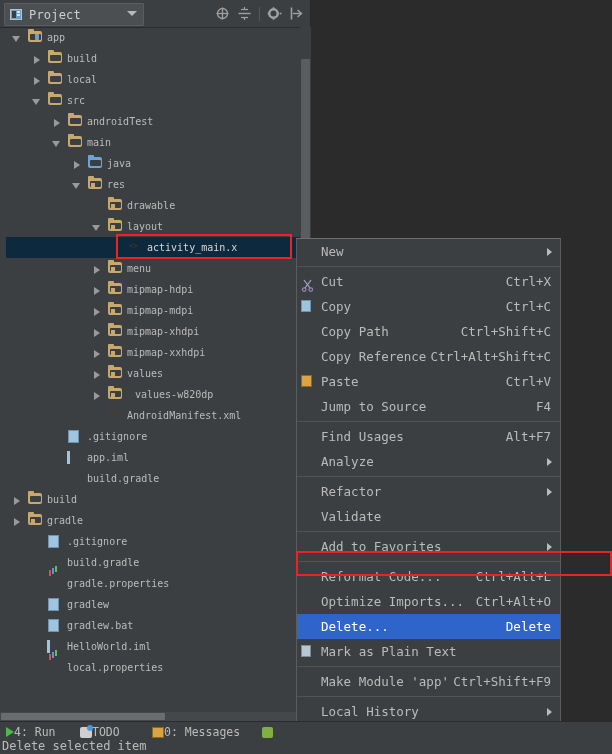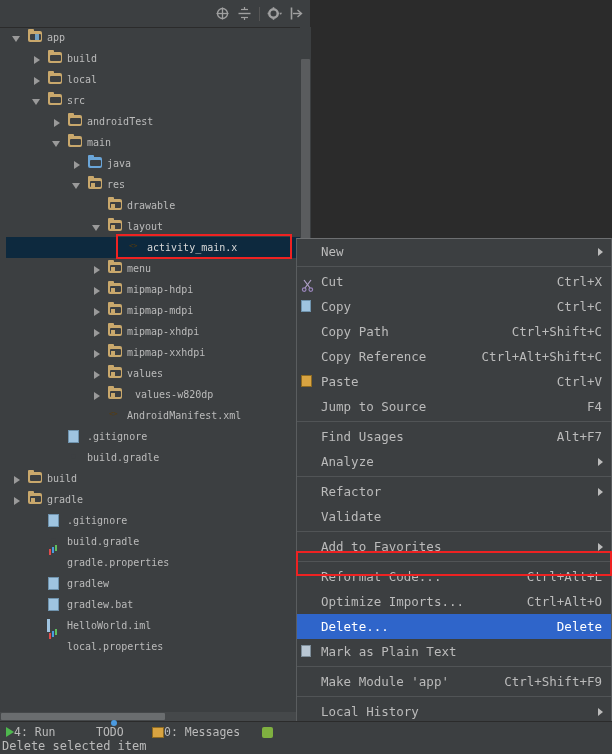--- a/index.html
+++ b/index.html
@@ -77,21 +77,21 @@
   .play{width:0;height:0;border-top:5px solid transparent;border-bottom:5px solid transparent;border-left:8px solid #4eb84e;}
   .todo-ic{width:12px;height:11px;background:#cfcfcf;border-radius:2px;position:relative;}
   .todo-ic:after{content:"";position:absolute;left:7px;top:-2px;width:6px;height:6px;border-radius:50%;background:#4b9ae0;}
   .msg-ic{width:12px;height:11px;background:#d9a441;border:1px solid #8d6a22;box-sizing:border-box;}
   .plug-ic{width:11px;height:11px;background:#7fb040;border-radius:2px;}
 
   .status-bar{position:absolute;left:0;top:741px;width:612px;height:13px;background:#3c3f41;}
   .status-text{position:absolute;left:2px;top:-2px;font-size:12px;color:#bbbbbb;}
 
   
-  .ctx-menu{position:absolute;left:296px;top:238px;width:316px;background:#3c3f41;
+  .ctx-menu{position:absolute;left:296px;top:238px;width:265px;background:#3c3f41;
      border:1px solid #5a5d5f;border-top:1px solid #6d6f71;box-sizing:border-box;}
   .mi{position:relative;height:25px;line-height:25px;font-size:12.5px;color:#bbbbbb;white-space:nowrap;}
   .mi .mlabel{position:absolute;left:24px;top:0;}
   .mi .mshort{position:absolute;right:9px;top:0;color:#bbbbbb;}
   .mi .arrow{position:absolute;right:8px;top:9px;width:0;height:0;
      border-top:4px solid transparent;border-bottom:4px solid transparent;border-left:5px solid #bbbbbb;}
   .mi.sel{background:#2f65ca;}
   .mi.sel .mlabel,.mi.sel .mshort{color:#ffffff;}
   .msep{height:1px;background:#515456;margin:2px 0;}
 
@@ -108,20 +108,32 @@
 </head>
 <body>
 
 <div id="root">
 
   <div class="editor-area"></div>
 
   <div class="project-panel">
 
     <div class="panel-toolbar">
+      <div class="panel-title-box">
+        <span class="panel-title-icon">
+          <svg width="13" height="13" viewBox="0 0 13 13">
+            <rect x="0.5" y="1.5" width="11" height="10" fill="#6f9fc4" stroke="#a8c8de"></rect>
+            <rect x="2" y="3" width="4" height="7" fill="#3c3f41"></rect>
+            <rect x="7" y="3" width="3" height="2" fill="#d8e4ee"></rect>
+            <rect x="7" y="6" width="3" height="2" fill="#d8e4ee"></rect>
+          </svg>
+        </span>
+        <span class="panel-title-label">Project</span>
+        <span class="panel-title-arrow"></span>
+      </div>
       <div class="tb-icons">
         <span class="tb-icon">
           <svg width="15" height="15" viewBox="0 0 15 15">
             <circle cx="7.5" cy="7.5" r="5" fill="none" stroke="#b6b6b6" stroke-width="1.3"></circle>
             <line x1="1.5" y1="7.5" x2="13.5" y2="7.5" stroke="#b6b6b6" stroke-width="1.3"></line>
             <line x1="7.5" y1="1.5" x2="7.5" y2="13.5" stroke="#b6b6b6" stroke-width="1.3"></line>
           </svg>
         </span>
         <span class="tb-icon">
           <svg width="15" height="15" viewBox="0 0 15 15">
@@ -337,20 +349,24 @@
           <span style="position:absolute;left:102px;top:0"><span class="fi xml"></span></span>
           <span class="lbl" style="left:121px">AndroidManifest.xml</span>
         </div>
         <div class="row">
           <span style="position:absolute;left:62px;top:0">
             <span class="fi txt"></span>
           </span>
           <span class="lbl" style="left:81px">.gitignore</span>
         </div>
         <div class="row">
+          <span style="position:absolute;left:62px;top:0"><span class="fi iml"></span></span>
+          <span class="lbl" style="left:81px">app.iml</span>
+        </div>
+        <div class="row">
           <span style="position:absolute;left:62px;top:0"><span class="fi gradle"></span></span>
           <span class="lbl" style="left:81px">build.gradle</span>
         </div>
         <div class="row">
           <span class="twisty closed" style="left:8px"></span>
           <span style="position:absolute;left:22px;top:0">
             <span class="ic">
               <span class="fold" style="display:block;width:14px;height:11px"></span>
             </span>
           </span>
@@ -501,21 +517,21 @@
         <span class="mlabel">Synchronize 'activity_main.xml'</span>
       </div>
       <div class="msep"></div>
     </div>
 
   <div class="tool-bar">
     <div class="tbtn" style="left:6px;">
       <span class="play"></span>
       <span>4: Run</span>
     </div>
-    <div class="tbtn" style="left:96px;flex-direction:column;">
+    <div class="tbtn" style="left:80px;">
       <span class="todo-ic"></span>
       <span>TODO</span>
     </div>
     <div class="tbtn" style="left:152px;">
       <span class="msg-ic"></span>
       <span>0: Messages</span>
     </div>
     <div class="tbtn" style="left:262px;">
       <span class="plug-ic"></span>
     </div>

